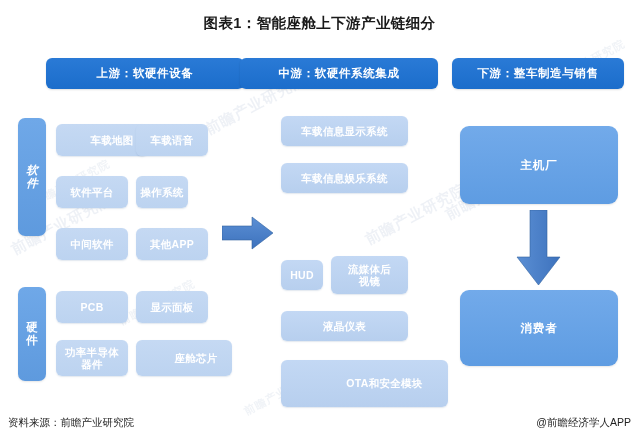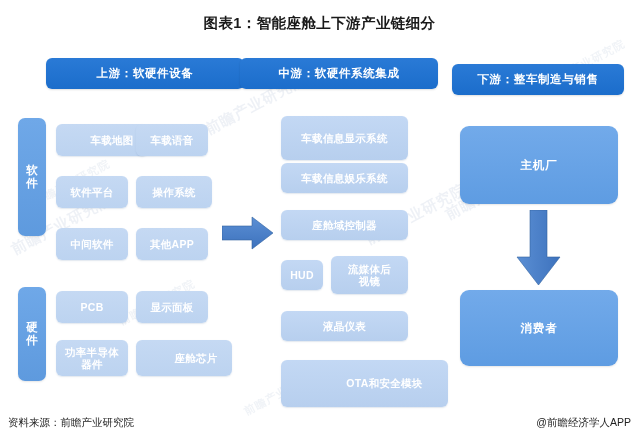--- a/index.html
+++ b/index.html
@@ -168,31 +168,31 @@
   <div class="wm small" style="left:545px; top:55px;">前瞻产业研究院</div>
   <div class="wm" style="left:440px; top:180px;">前瞻产业研究院</div>
   <div class="wm small" style="left:240px; top:385px;">前瞻产业研究院</div>
 
   <div class="title">图表1：智能座舱上下游产业链细分</div>
 
   <div class="hdr" style="left:18px; top:58px; width:198px;margin-left:28px;">上游：软硬件设备</div>
 
   <div class="hdr" style="left:240px; top:58px; width:198px;">中游：软硬件系统集成</div>
 
-  <div class="hdr" style="left:452px; top:64px; width:172px;">下游：整车制造与销售</div>
-
-  <div class="sidebar-label" style="left:18px; top:118px; height:118px;">
+  <div class="hdr" style="left:452px; top:58px; width:172px;">下游：整车制造与销售</div>
+
+  <div class="sidebar-label" style="left:18px; top:118px; height:118px;font-style:italic;">
     <span>软件</span>
   </div>
 
   <div class="box" style="left:56px; top:124px; width:72px; height:32px;padding-left:20px;">车载地图</div>
   <div class="box" style="left:136px; top:124px; width:72px; height:32px;">车载语音</div>
 
   <div class="box" style="left:56px; top:176px; width:72px; height:32px;">软件平台</div>
-  <div class="box" style="left:136px; top:176px; width:76px; height:32px;">操作系统</div>
+  <div class="box" style="left:136px; top:176px; width:52px; height:32px;">操作系统</div>
 
   <div class="box" style="left:56px; top:228px; width:72px; height:32px;">中间软件</div>
   <div class="box" style="left:136px; top:228px; width:72px; height:32px;">其他APP</div>
 
   <div class="sidebar-label" style="left:18px; top:287px; height:94px;">
     <span>硬件</span>
   </div>
 
   <div class="box" style="left:56px; top:291px; width:72px; height:32px;">PCB</div>
   <div class="box" style="left:136px; top:291px; width:72px; height:32px;">显示面板</div>
@@ -205,25 +205,24 @@
       <defs>
         <linearGradient id="gradR" x1="0" y1="0" x2="0" y2="1">
           <stop offset="0%" stop-color="#5b8fd4"></stop>
           <stop offset="100%" stop-color="#3d72bd"></stop>
         </linearGradient>
       </defs>
       <polygon points="0,10 30,10 30,1 51,17 30,33 30,24 0,24" fill="url(#gradR)" stroke="#33639f" stroke-width="0.6"></polygon>
     </svg>
   </div>
 
-  <div class="box mid" style="left:281px; top:116px; width:127px; height:44px;">车载信息显示系统</div>
+  <div class="box mid" style="left:281px; top:116px; width:127px; height:30px;">车载信息显示系统</div>
 
   <div class="box mid" style="left:281px; top:163px; width:127px; height:30px;">车载信息娱乐系统</div>
 
-  <div class="box mid" style="left:281px; top:210px; width:127px; height:30px;">座舱域控制器</div>
 
   <div class="box mid" style="left:281px; top:260px; width:42px; height:30px;">HUD</div>
 
   <div class="box mid" style="left:331px; top:256px; width:77px; height:38px; padding:0 14px; box-sizing:border-box;">流媒体后视镜</div>
 
   <div class="box mid" style="left:281px; top:311px; width:127px; height:30px;">液晶仪表</div>
 
   <div class="box mid" style="left:281px; top:360px; width:127px; height:47px;padding-left:40px;">OTA和安全模块</div>
 
   <div class="bigbox" style="left:460px; top:126px; width:158px; height:78px;">主机厂</div>

